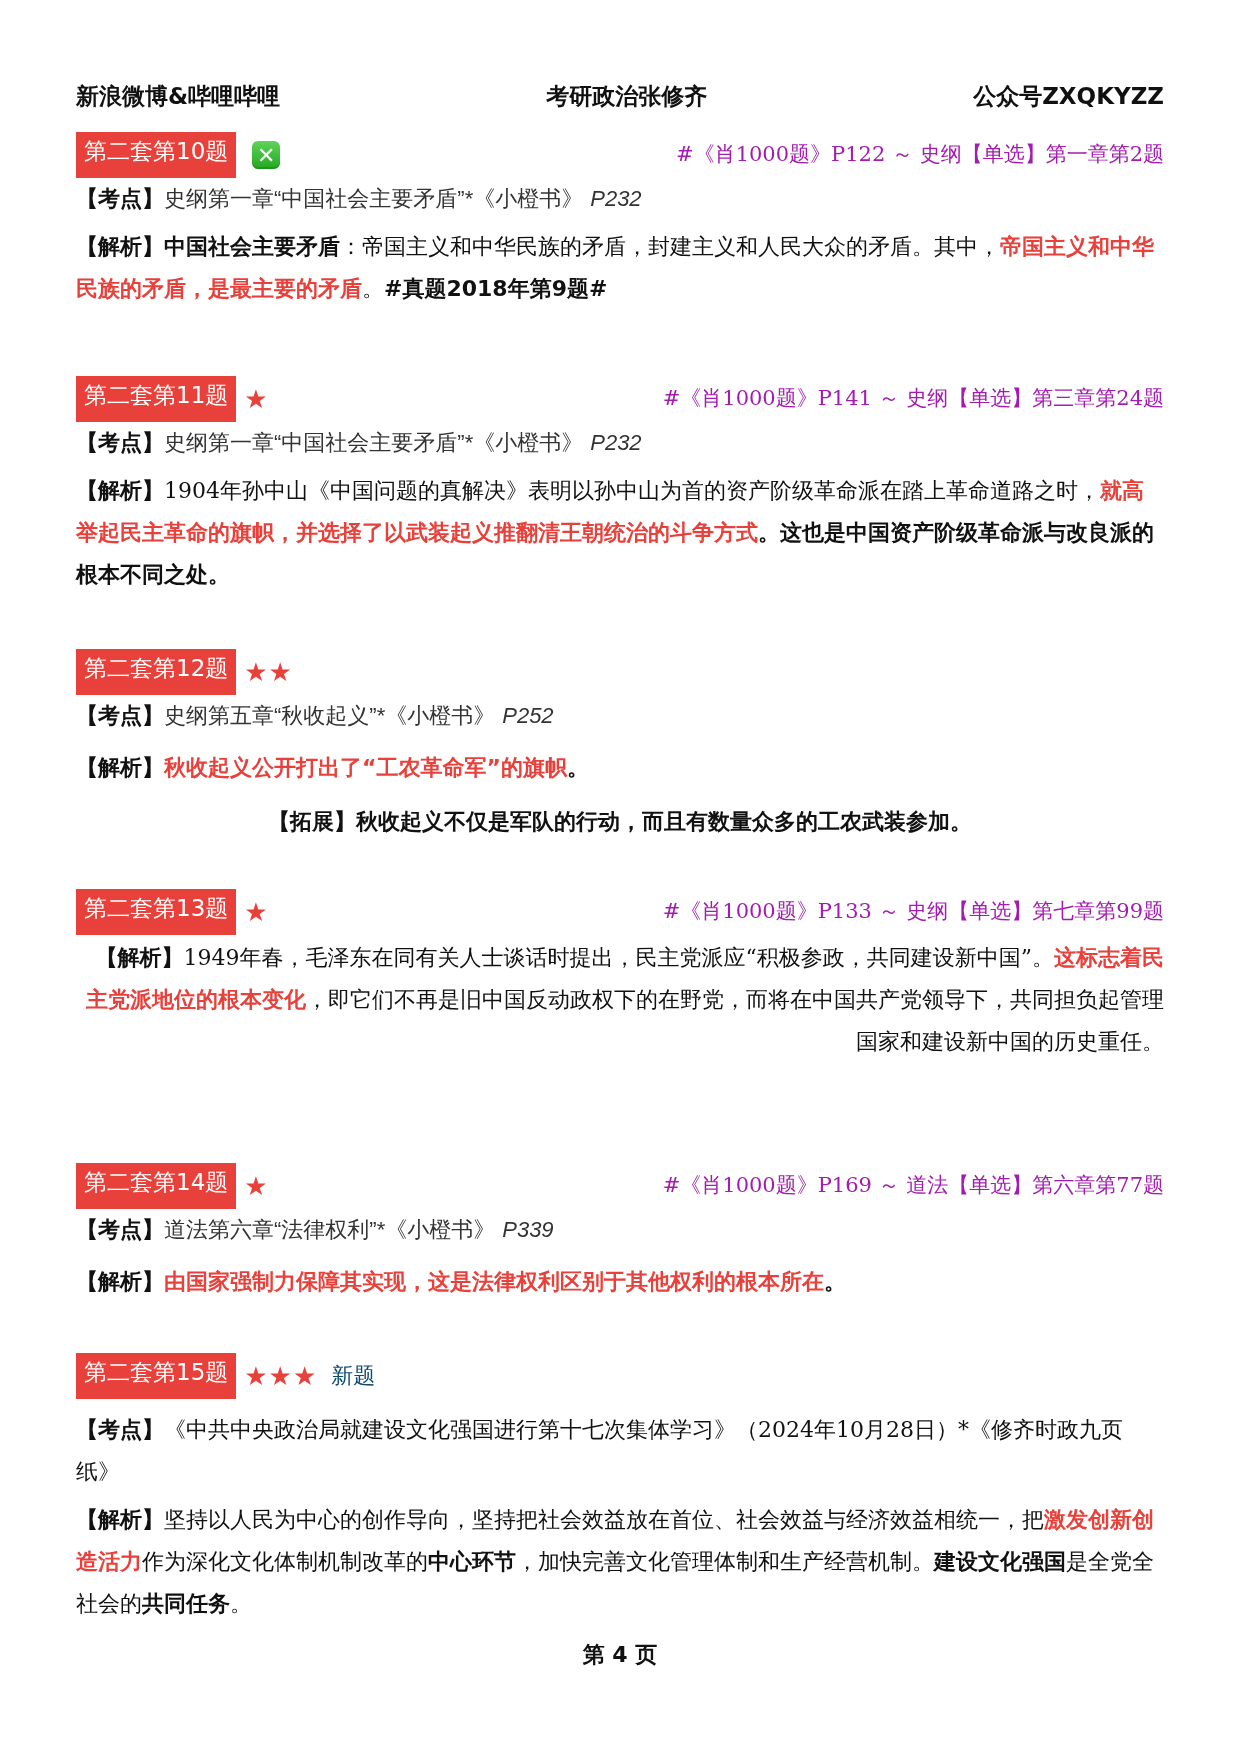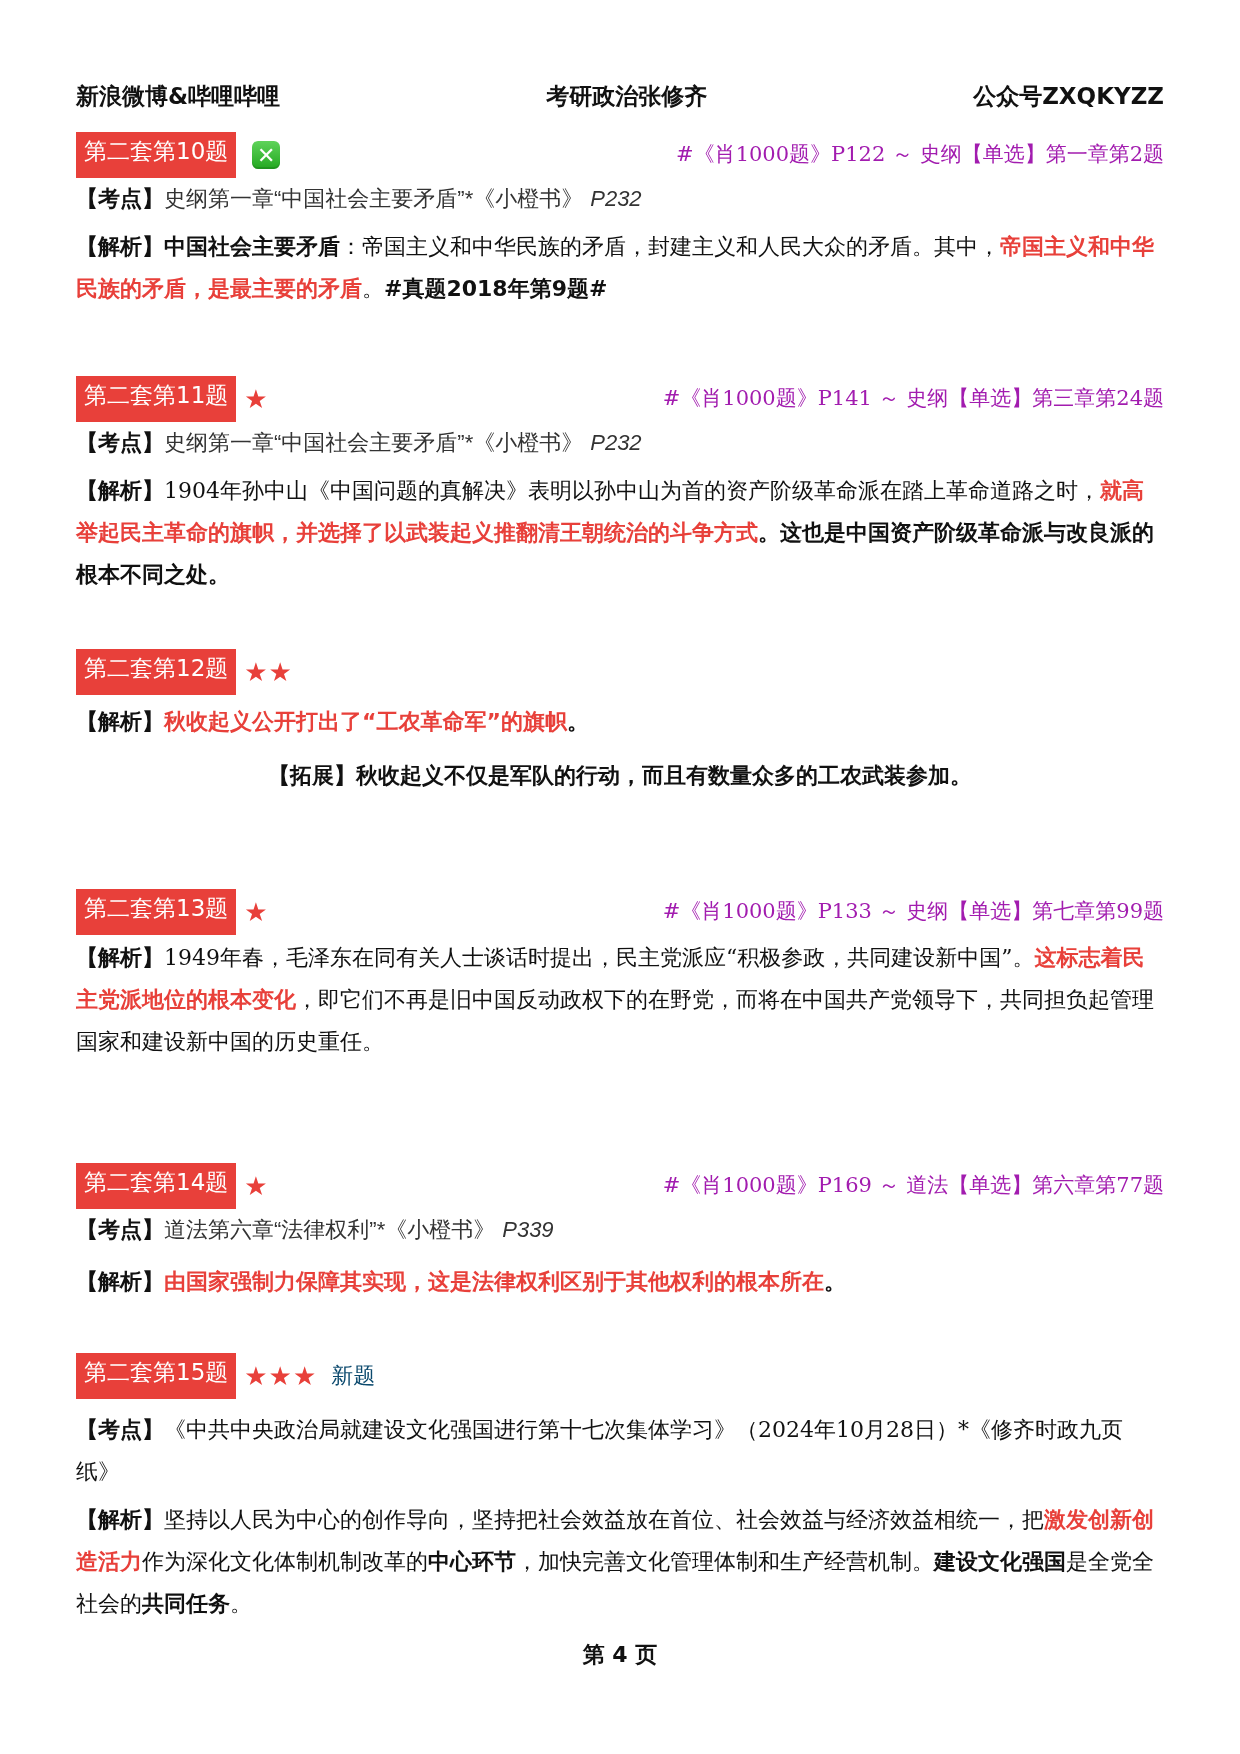--- a/index.html
+++ b/index.html
@@ -61,35 +61,38 @@
   <div class="para" style="margin-top:6px;">
     <span class="lbl">【解析】</span><span class="serif">1904年孙中山《中国问题的真解决》表明以孙中山为首的资产阶级革命派在踏上革命道路之时，</span><span class="red">就高举起民主革命的旗帜，并选择了以武装起义推翻清王朝统治的斗争方式</span><span class="bold">。这也是中国资产阶级革命派与改良派的根本不同之处。</span>
   </div>
 </div>
 
 <div class="q" style="top:653px;">
   <div class="q-head">
     <span class="badge">第二套第12题</span>
     <span class="stars">★★</span>
   </div>
+  <div class="line" style="margin-top:4px;">
+    <span class="lbl">【考点】</span><span class="kd">史纲第五章“秋收起义”*《小橙书》</span> <span class="kd"><i>P252</i></span>
+  </div>
   <div class="para" style="margin-top:10px;">
     <span class="lbl">【解析】</span><span class="red">秋收起义公开打出了“工农革命军”的旗帜</span><span class="bold">。</span>
   </div>
   <div class="para" style="margin-top:12px;text-align:center;">
     <span class="lbl">【拓展】</span><span class="bold">秋收起义不仅是军队的行动，而且有数量众多的工农武装参加。</span>
   </div>
 </div>
 
 <div class="q" style="top:893px;">
   <div class="q-head">
     <span class="badge">第二套第13题</span>
     <span class="stars">★</span>
     <span class="ref">#《肖1000题》P133 ～ 史纲【单选】第七章第99题</span>
   </div>
-  <div class="para" style="margin-top:6px;">
+  <div class="para" style="margin-top:6px;text-align:right;">
     <span class="lbl">【解析】</span><span class="serif">1949年春，毛泽东在同有关人士谈话时提出，民主党派应“积极参政，共同建设新中国”。</span><span class="red">这标志着民主党派地位的根本变化</span><span class="serif">，即它们不再是旧中国反动政权下的在野党，而将在中国共产党领导下，共同担负起管理国家和建设新中国的历史重任。</span>
   </div>
 </div>
 
 <div class="q" style="top:1167px;">
   <div class="q-head">
     <span class="badge">第二套第14题</span>
     <span class="stars">★</span>
     <span class="ref">#《肖1000题》P169 ～ 道法【单选】第六章第77题</span>
   </div>

